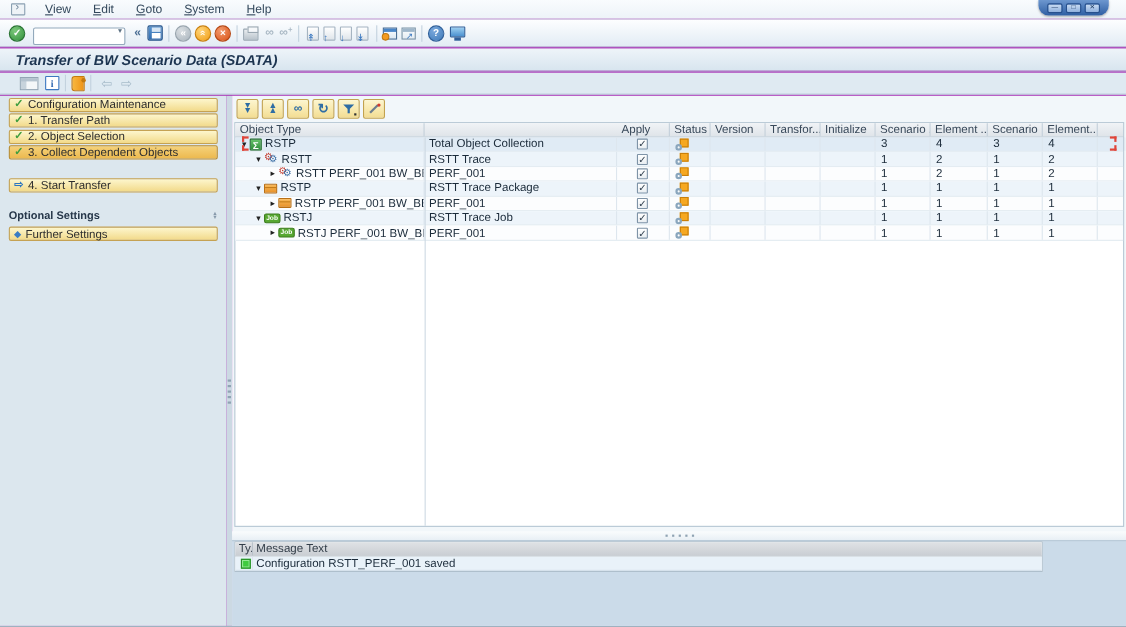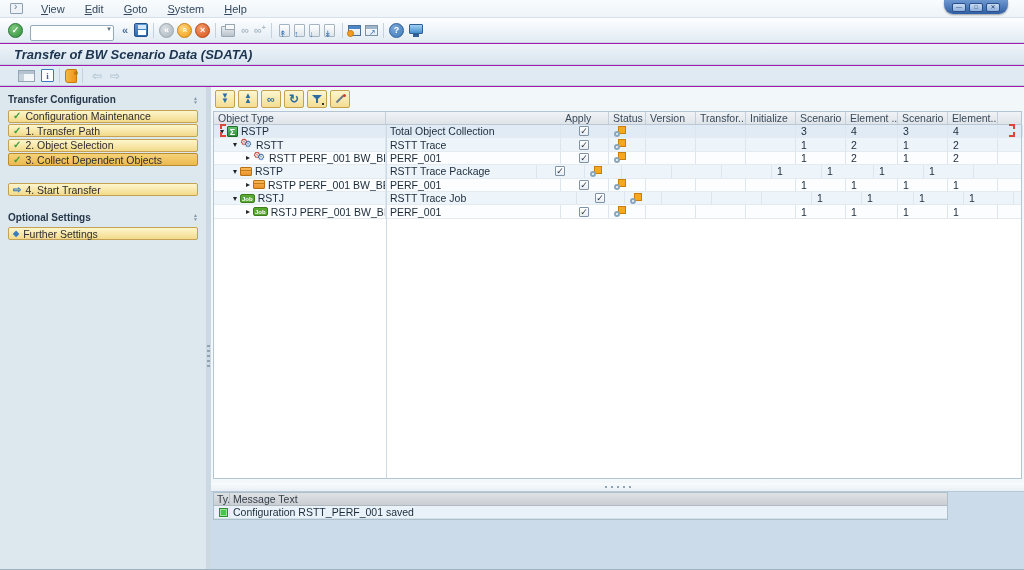--- a/index.html
+++ b/index.html
@@ -258,27 +258,20 @@
     <span class="ic-grid"></span>
     <span class="ic-info">i</span>
     <span class="vsep"></span>
     <span class="ic-scroll"></span>
     <span class="vsep"></span>
     <span class="nav-arrow">⇦</span>
     <span class="nav-arrow">⇨</span>
   </div>
 
   <div id="sidebar">
-      <div class="sec-h">
-        <span>Transfer Configuration</span>
-        <span class="spin">
-          <span>▲</span>
-          <span>▼</span>
-        </span>
-      </div>
       <div class="sbtn">
         <span class="sb-ic sb-check">✓</span>
         <span>Configuration Maintenance</span>
       </div>
       <div class="sbtn">
         <span class="sb-ic sb-check">✓</span>
         <span>1. Transfer Path</span>
       </div>
       <div class="sbtn">
         <span class="sb-ic sb-check">✓</span>
@@ -444,21 +437,21 @@
             <div class="tc num" style="width: 50px;">1</div>
             <div class="tc num" style="width: 50px;">2</div>
             <div class="tc" style="width: 25px;"></div>
           </div>
           <div class="trow t1">
             <div class="tc" style="width: 172px; padding-left: 16px;">
               <span class="exp">▾</span>
               <span class="ti ti-package"></span>
               <span class="obj-label">RSTP</span>
             </div>
-            <div class="tc" style="width: 151px; padding-left: 4px;">RSTT Trace Package</div>
+            <div class="tc" style="width: 175px; padding-left: 4px;">RSTT Trace Package</div>
             <div class="tc" style="width: 48px;">
               <span class="cb">✓</span>
             </div>
             <div class="tc" style="width: 37px;">
               <span class="stat">
                 <i class="sq"></i>
                 <i class="ci"></i>
               </span>
             </div>
             <div class="tc" style="width: 50px;"></div>
@@ -494,21 +487,21 @@
             <div class="tc num" style="width: 50px;">1</div>
             <div class="tc num" style="width: 50px;">1</div>
             <div class="tc" style="width: 25px;"></div>
           </div>
           <div class="trow t1">
             <div class="tc" style="width: 172px; padding-left: 16px;">
               <span class="exp">▾</span>
               <span class="ti ti-job">Job</span>
               <span class="obj-label">RSTJ</span>
             </div>
-            <div class="tc" style="width: 191px; padding-left: 4px;">RSTT Trace Job</div>
+            <div class="tc" style="width: 175px; padding-left: 4px;">RSTT Trace Job</div>
             <div class="tc" style="width: 48px;">
               <span class="cb">✓</span>
             </div>
             <div class="tc" style="width: 37px;">
               <span class="stat">
                 <i class="sq"></i>
                 <i class="ci"></i>
               </span>
             </div>
             <div class="tc" style="width: 50px;"></div>

